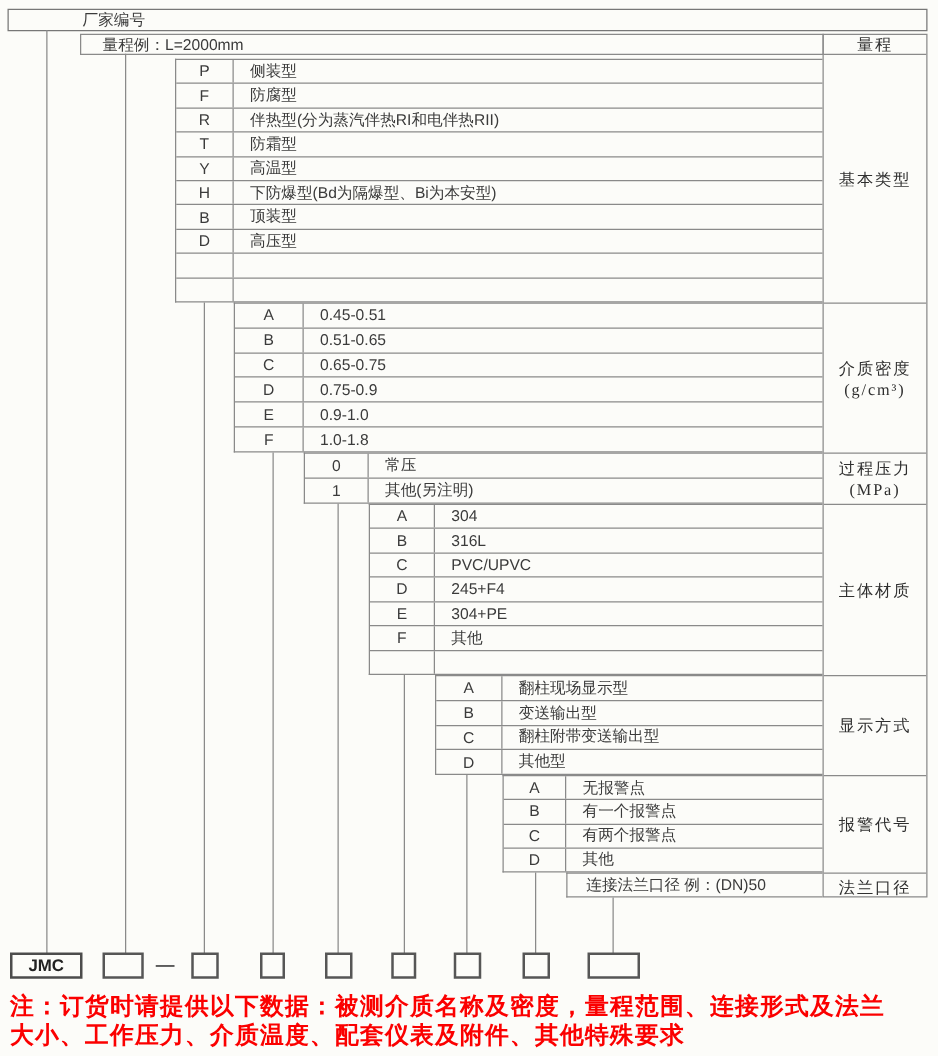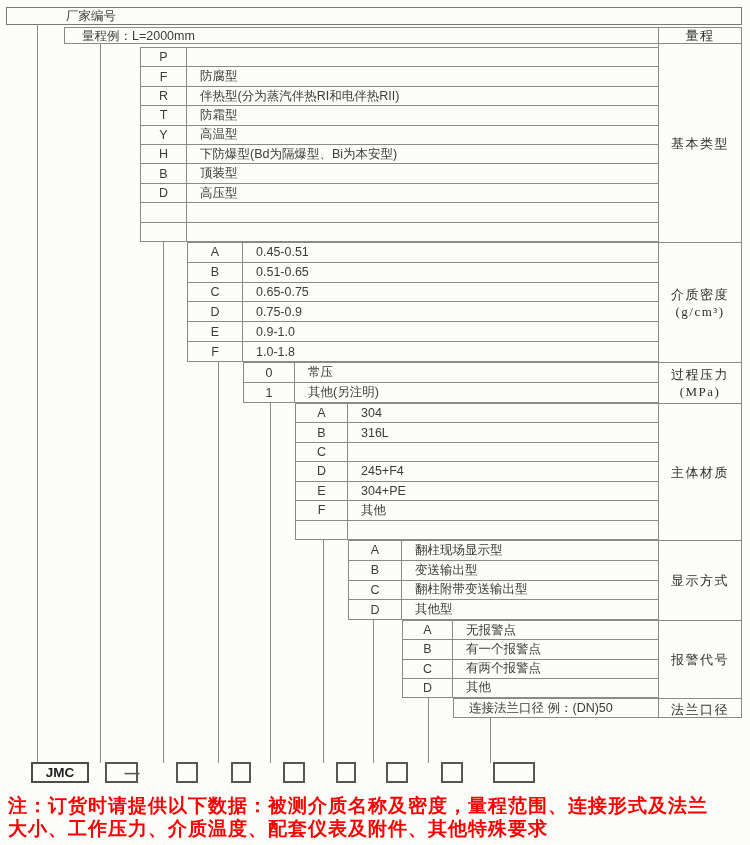--- a/index.html
+++ b/index.html
@@ -58,21 +58,21 @@
   .vl2{left:100px;top:43px; height:720px;}
   .vl3{left:163px;top:242px;height:521px;}
   .vl4{left:218px;top:362px;height:401px;}
   .vl5{left:270px;top:403px;height:360px;}
   .vl6{left:323px;top:540px;height:223px;}
   .vl7{left:373px;top:620px;height:143px;}
   .vl8{left:428px;top:698px;height:65px;}
   .vl9{left:490px;top:718px;height:45px;}
 
   
-  .bbox{position:absolute;top:762px;height:21px;border:2px solid var(--darkline);box-sizing:border-box;background:transparent;margin-left:23px;}
+  .bbox{position:absolute;top:762px;height:21px;border:2px solid var(--darkline);box-sizing:border-box;background:transparent;}
   #jmcbox{left:8px;width:58px;display:flex;align-items:center;justify-content:center;
           font-weight:bold;font-size:13.5px;color:#222;border-color:#4c4c4c;}
   #b2{left:82px;width:33px;}
   #b3{left:153px;width:22px;}
   #b4{left:208px;width:20px;}
   #b5{left:260px;width:22px;}
   #b6{left:313px;width:20px;}
   #b7{left:363px;width:22px;}
   #b8{left:418px;width:22px;}
   #b9{left:470px;width:42px;}
@@ -92,20 +92,21 @@
     <span>厂家编号</span>
   </div>
 
   <div class="rangebox">
     <span>量程例：L=2000mm</span>
   </div>
 
   <div class="sec" id="sec-basic">
       <div class="trow">
         <div class="code">P</div>
+        <div class="val">侧装型</div>
       </div>
       <div class="trow">
         <div class="code">F</div>
         <div class="val">防腐型</div>
       </div>
       <div class="trow">
         <div class="code">R</div>
         <div class="val">伴热型(分为蒸汽伴热RI和电伴热RII)</div>
       </div>
       <div class="trow">
@@ -177,20 +178,21 @@
       <div class="trow">
         <div class="code">A</div>
         <div class="val">304</div>
       </div>
       <div class="trow">
         <div class="code">B</div>
         <div class="val">316L</div>
       </div>
       <div class="trow">
         <div class="code">C</div>
+        <div class="val">PVC/UPVC</div>
       </div>
       <div class="trow">
         <div class="code">D</div>
         <div class="val">245+F4</div>
       </div>
       <div class="trow">
         <div class="code">E</div>
         <div class="val">304+PE</div>
       </div>
       <div class="trow">

